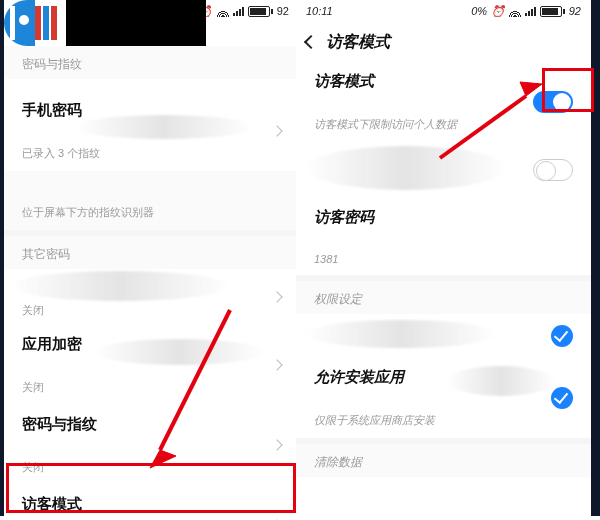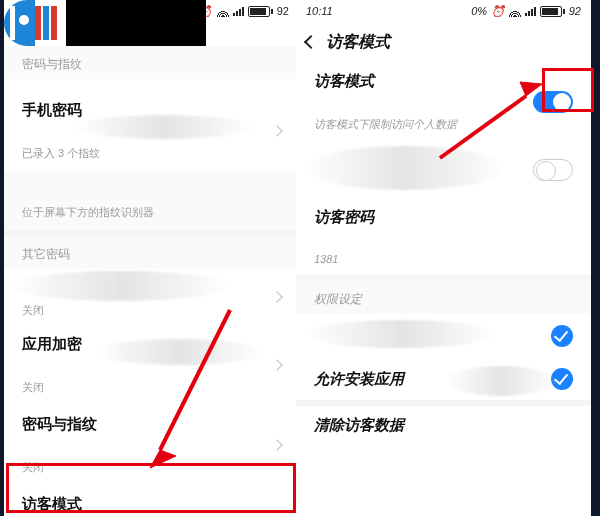--- a/index.html
+++ b/index.html
@@ -205,32 +205,29 @@
 
     <div class="row" style="height:44px">
       <div class="txt"></div>
       <span class="check"></span>
       <div class="smudge" style="left:10px;top:6px;width:190px;height:28px"></div>
     </div>
 
     <div class="row">
       <div class="txt">
         <span class="t">允许安装应用</span>
+        <span class="s">仅限于系统应用商店安装</span>
       </div>
       <span class="check"></span>
       <div class="smudge" style="left:150px;top:8px;width:110px;height:30px"></div>
     </div>
 
     <div class="gap"></div>
-
-    <div class="row">
-      <div class="txt">
-          <span class="t">清除访客数据</span>
-        </div>
-    </div>
+    <div class="sec-hdr">清除数据</div>
+
   </div>
 
   <div class="anno-rect" style="left:6px; top:463px; width:290px; height:50px;"></div>
   <div class="anno-rect" style="left:542px; top:68px; width:52px; height:44px;"></div>
 
   <svg class="arrow" style="left:130px;top:300px" width="120" height="180">
     <line x1="100" y1="10" x2="30" y2="150" stroke-width="4"></line>
     <polygon points="30,150 20,168 46,156"></polygon>
   </svg>
   <svg class="arrow" style="left:430px;top:70px" width="130" height="100">

